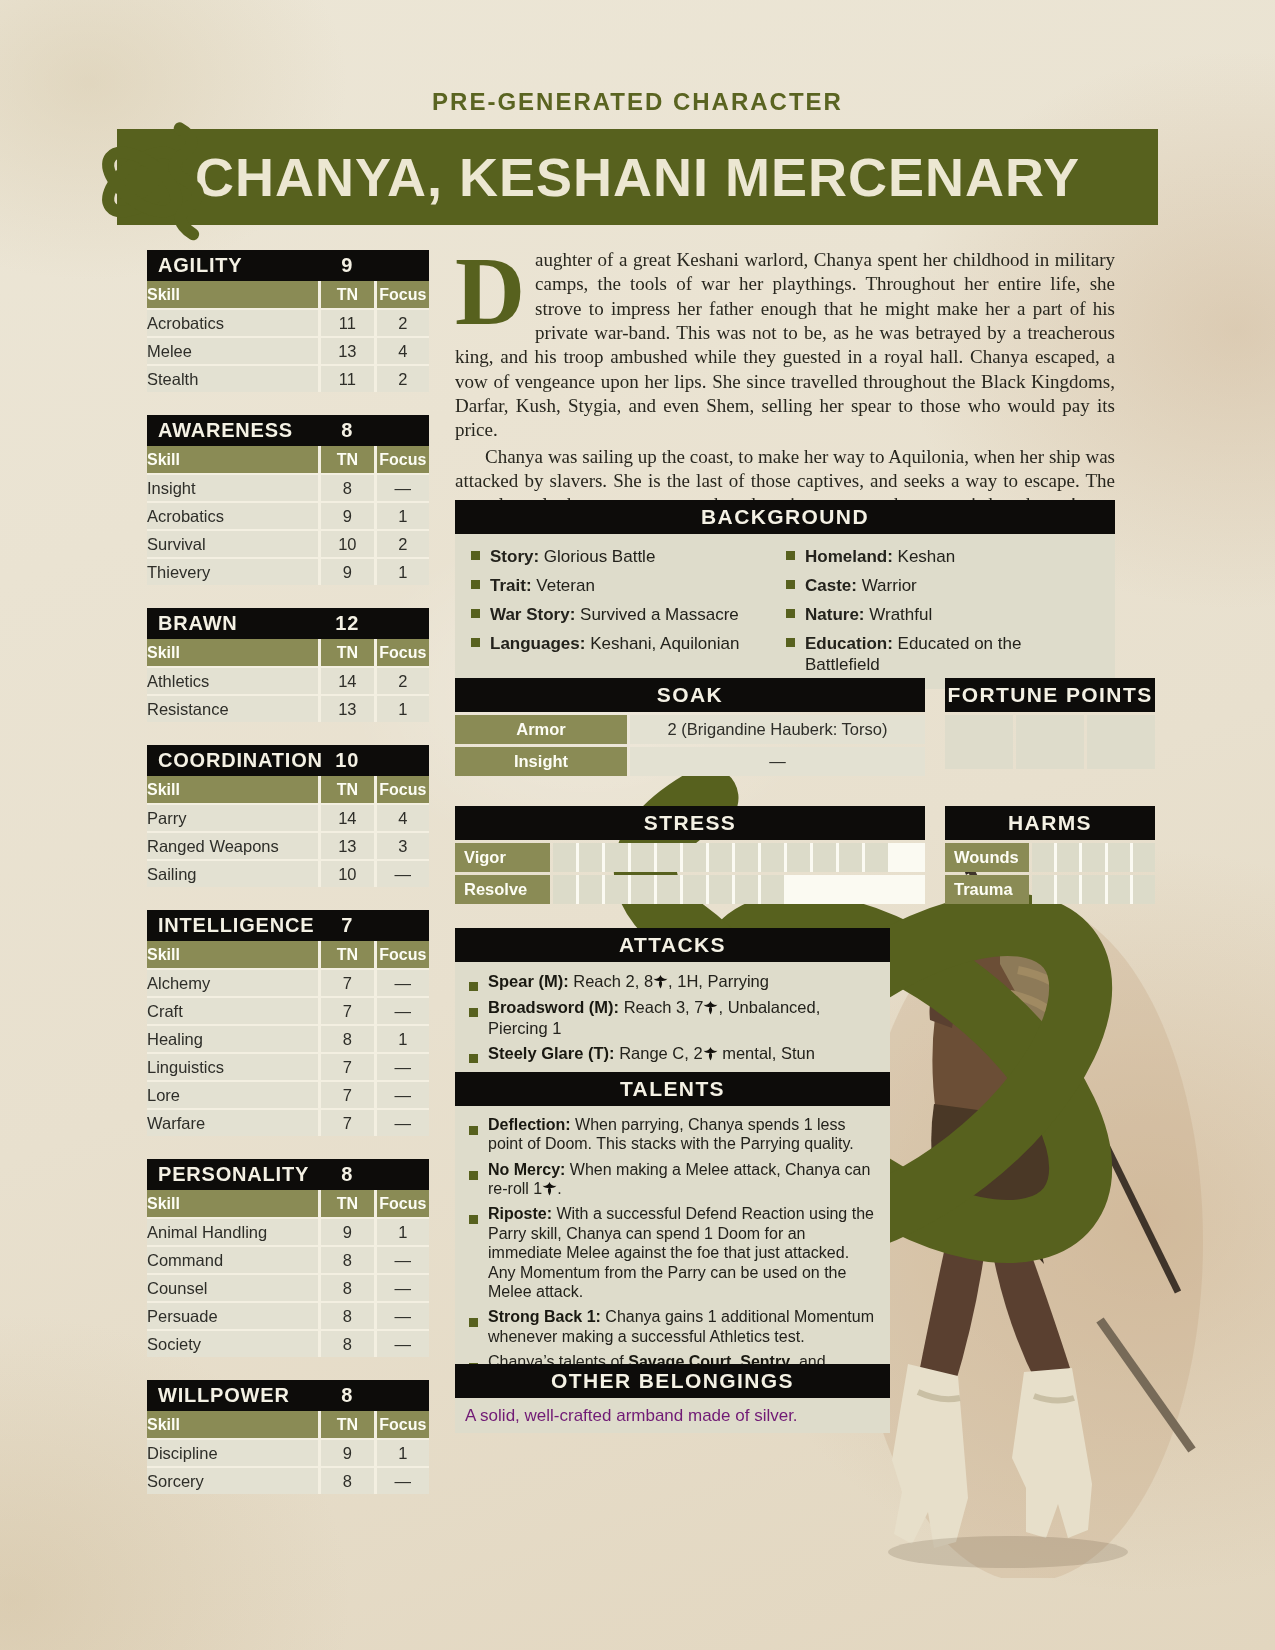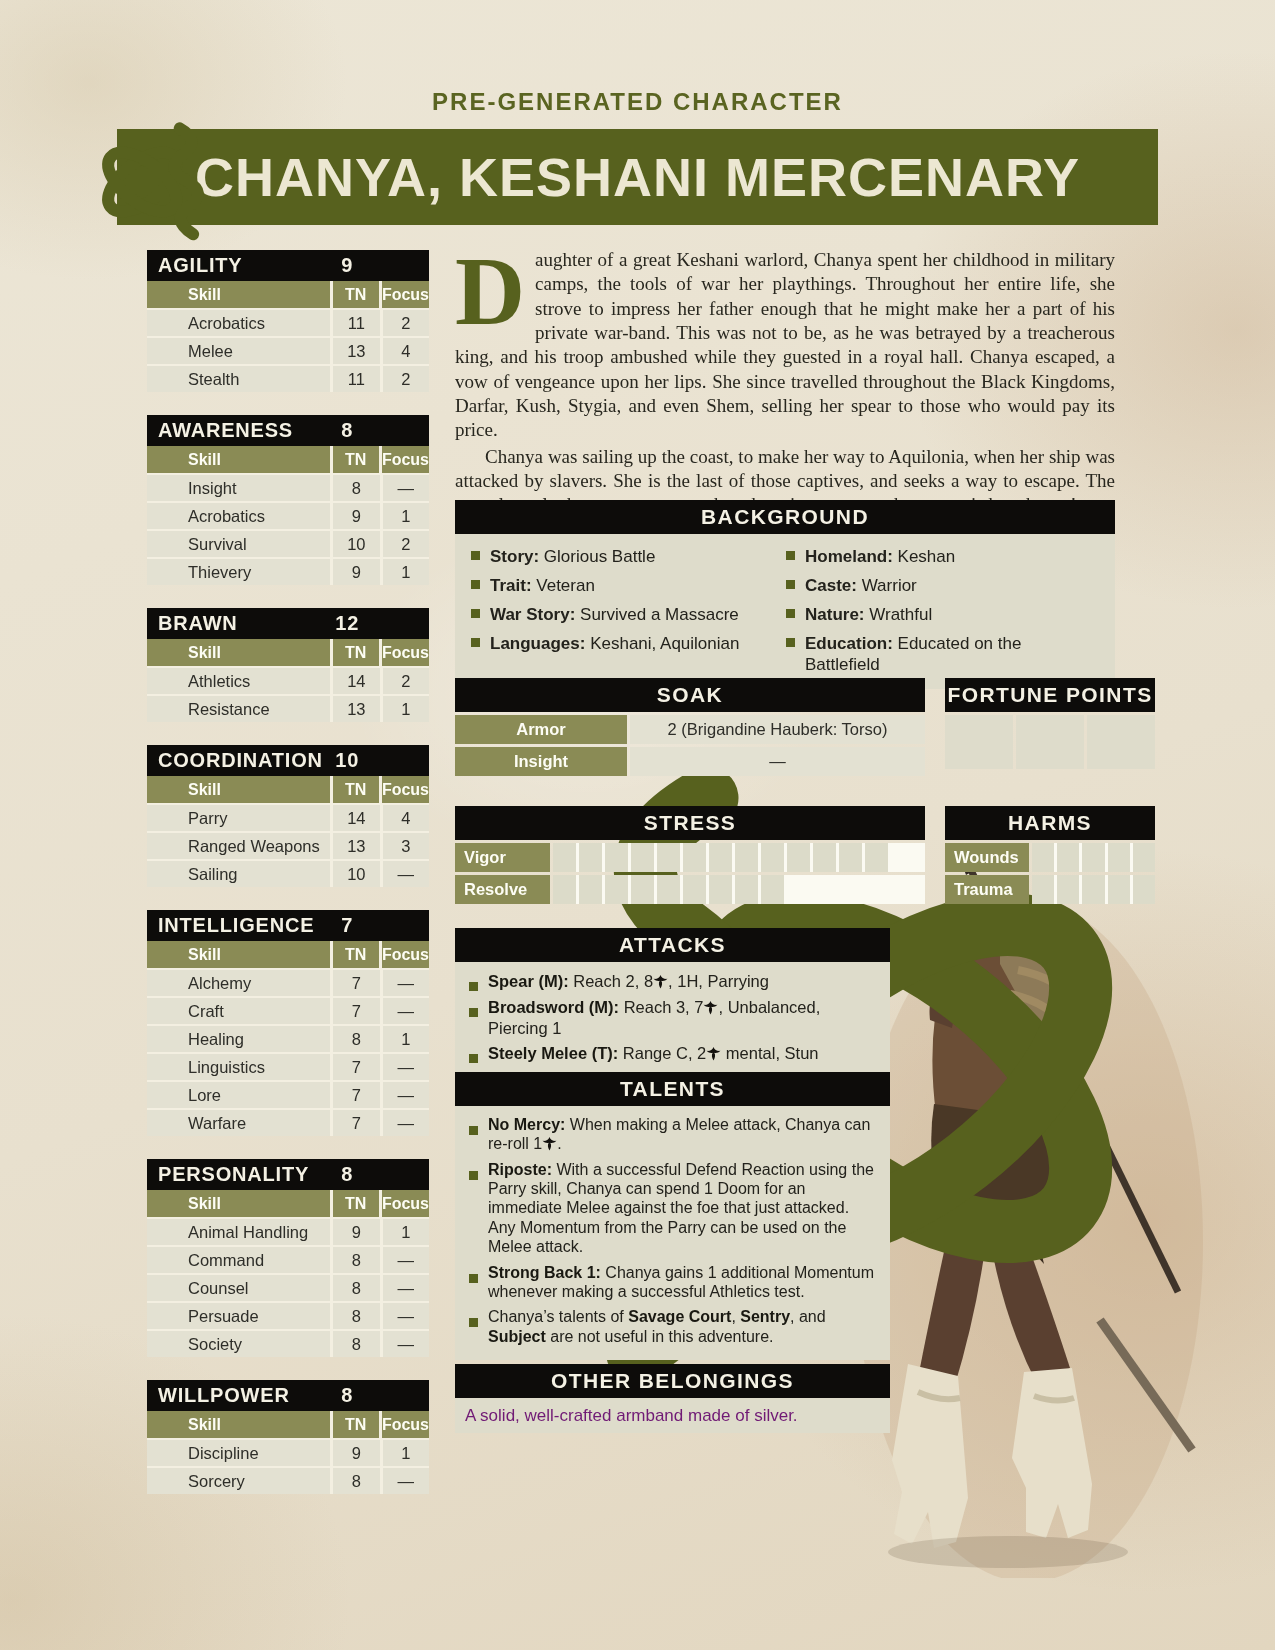--- a/index.html
+++ b/index.html
@@ -25,21 +25,21 @@
   .knot.right{right:94px;transform:scaleX(-1);}
   
   .attr-col{position:absolute;left:147px;top:250px;width:282px;z-index:2;}
   .attr{margin-bottom:23px;}
   .attr-head{position:relative;height:31px;background:#0d0c0a;color:#f4f1e4;font-weight:700;
     font-size:20px;letter-spacing:.8px;line-height:31px;padding-left:11px;}
   .attr-val{position:absolute;left:58%;width:26%;top:0;text-align:center;}
   .srow{display:flex;height:26px;line-height:26px;font-size:16.5px;}
   .srow.head{background:#8a8b55;color:#fdfdf4;font-weight:700;height:27px;line-height:27px;font-size:16px;}
   .srow.body{background:#e3e1d2;border-top:2px solid #f3efe1;color:#2e2e29;}
-  .c1{width:62%;padding-left:11px;box-sizing:border-box;white-space:nowrap;margin-left:30px;}
+  .c1{width:62%;padding-left:0;box-sizing:border-box;white-space:nowrap;}
   .c2,.c3{width:19%;text-align:center;border-left:3px solid #f3efe1;}
   
   .right{position:absolute;left:455px;top:248px;width:700px;height:1402px;z-index:1;}
   .sec{position:absolute;left:0;}
   .intro{top:0;width:660px;font-family:"Liberation Serif",serif;font-size:19px;line-height:1.28;
     text-align:justify;color:#28271f;}
   .intro p{margin:0;}
   .intro .p2{text-indent:30px;margin-top:2px;}
   .dropcap{float:left;font-size:97px;line-height:76px;font-weight:700;color:#57611e;
     margin:6px 10px 0 0;font-family:"Liberation Serif",serif;}
@@ -452,29 +452,30 @@
 
     <div class="sec attacks">
       <div class="bar">ATTACKS</div>
       <div class="list" id="attacks-list">
           <div class="litem"><span class="bullet"></span><b>Spear (M):</b> Reach 2, 8<svg class="dieicon" viewBox="0 0 100 100" width="15" height="15">
               <path fill="#14120e" d="M50 6 C44 26 22 36 4 32 C16 46 36 50 45 45 C36 58 38 76 50 96 C62 76 64 58 55 45 C64 50 84 46 96 32 C78 36 56 26 50 6 Z"></path>
             </svg>, 1H, Parrying</div>
           <div class="litem"><span class="bullet"></span><b>Broadsword (M):</b> Reach 3, 7<svg class="dieicon" viewBox="0 0 100 100" width="15" height="15">
               <path fill="#14120e" d="M50 6 C44 26 22 36 4 32 C16 46 36 50 45 45 C36 58 38 76 50 96 C62 76 64 58 55 45 C64 50 84 46 96 32 C78 36 56 26 50 6 Z"></path>
             </svg>, Unbalanced, Piercing 1</div>
-          <div class="litem"><span class="bullet"></span><b>Steely Melee (T):</b> Range C, 2<svg class="dieicon" viewBox="0 0 100 100" width="15" height="15">
+          <div class="litem"><span class="bullet"></span><b>Steely Glare (T):</b> Range C, 2<svg class="dieicon" viewBox="0 0 100 100" width="15" height="15">
               <path fill="#14120e" d="M50 6 C44 26 22 36 4 32 C16 46 36 50 45 45 C36 58 38 76 50 96 C62 76 64 58 55 45 C64 50 84 46 96 32 C78 36 56 26 50 6 Z"></path>
             </svg> mental, Stun</div>
         </div>
     </div>
 
     <div class="sec talents">
       <div class="bar">TALENTS</div>
       <div class="list" id="talents-list">
+          <div class="litem"><span class="bullet"></span><b>Deflection:</b> When parrying, Chanya spends 1 less point of Doom. This stacks with the Parrying quality.</div>
           <div class="litem"><span class="bullet"></span><b>No Mercy:</b> When making a Melee attack, Chanya can re-roll 1<svg class="dieicon" viewBox="0 0 100 100" width="15" height="15">
               <path fill="#14120e" d="M50 6 C44 26 22 36 4 32 C16 46 36 50 45 45 C36 58 38 76 50 96 C62 76 64 58 55 45 C64 50 84 46 96 32 C78 36 56 26 50 6 Z"></path>
             </svg>.</div>
           <div class="litem"><span class="bullet"></span><b>Riposte:</b> With a successful Defend Reaction using the Parry skill, Chanya can spend 1 Doom for an immediate Melee against the foe that just attacked. Any Momentum from the Parry can be used on the Melee attack.</div>
           <div class="litem"><span class="bullet"></span><b>Strong Back 1:</b> Chanya gains 1 additional Momentum whenever making a successful Athletics test.</div>
           <div class="litem"><span class="bullet"></span>Chanya’s talents of <b>Savage Court</b>, <b>Sentry</b>, and <b>Subject</b> are not useful in this adventure.</div>
         </div>
     </div>
 
     <div class="sec belongings">

